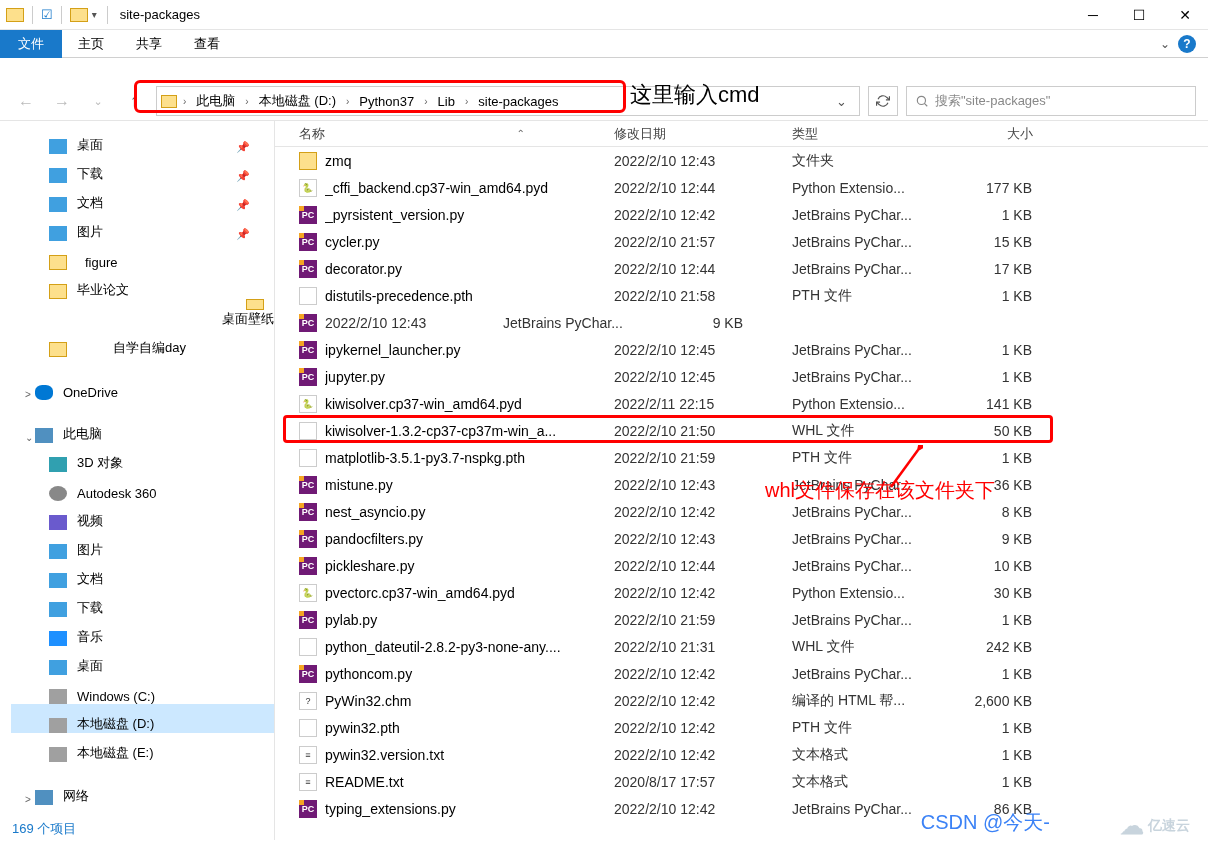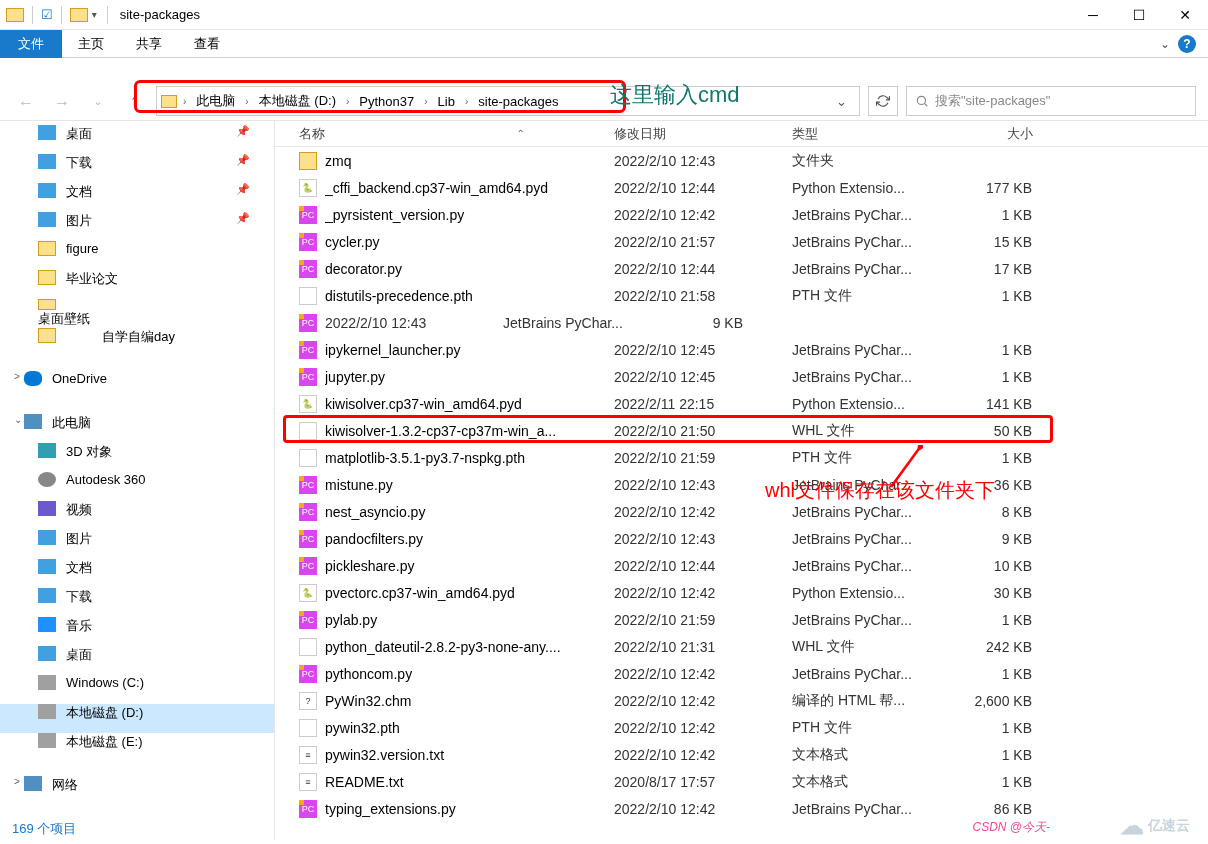--- a/index.html
+++ b/index.html
@@ -28,28 +28,28 @@
 .breadcrumb-wrap { flex: 1; height: 30px; border: 1px solid #ccc; display: flex; align-items: center; padding: 0 4px; position: relative; overflow: hidden; }
 .breadcrumb-wrap .folder-ico { width: 16px; height: 13px; background: #fde08c; border: 1px solid #d4a017; margin-right: 4px; }
 .breadcrumb-wrap .crumb { padding: 0 8px; height: 28px; display: flex; align-items: center; cursor: pointer; }
 .breadcrumb-wrap .chev { color: #666; font-size: 10px; padding: 0 2px; }
 .breadcrumb-wrap .ddl { margin-left: auto; padding: 0 8px; color: #555; }
 .refresh-btn { width: 30px; height: 30px; border: 1px solid #ccc; display: flex; align-items: center; justify-content: center; cursor: pointer; }
 .search-box { width: 290px; height: 30px; border: 1px solid #ccc; display: flex; align-items: center; padding: 0 8px; gap: 6px; color: #888; }
 
 
 .anno-bc { position: absolute; top: 80px; left: 134px; width: 492px; height: 33px; border: 3px solid #ff0000; border-radius: 6px; pointer-events: none; }
-.anno-bc-text { position: absolute; top: 80px; left: 610px; color: #0f766e; font-size: 22px; }
+.anno-bc-text { position: absolute; top: 80px; left: 630px; color: #000000; font-size: 22px; }
 
 
 .content { display: flex; height: 720px; border-top: 1px solid #e5e5e5; }
 
 
 .sidebar { width: 275px; overflow-y: auto; border-right: 1px solid #e5e5e5; padding-top: 4px; }
-.sidebar .item { height: 29px; display: flex; align-items: flex-start; padding-left: 34px; cursor: pointer; position: relative; }
+.sidebar .item { height: 29px; display: flex; align-items: flex-end; padding-left: 34px; cursor: pointer; position: relative; margin-left: 11px; }
 .sidebar .item.selected { background: #cce8ff; }
 .sidebar .item .ico { width: 18px; height: 15px; margin-right: 10px; display: inline-block; }
 .sidebar .item .pin { position: absolute; right: 24px; color: #888; font-size: 11px; }
 .sidebar .item .exp { position: absolute; left: 14px; color: #666; font-size: 10px; }
 .sidebar .spacer { height: 14px; }
 .ico-folder { background: #fde08c; border: 1px solid #d4a017; }
 .ico-desktop { background: #40a0e0; }
 .ico-download { background: #40a0e0; }
 .ico-doc { background: #40a0e0; }
 .ico-pic { background: #40a0e0; }
@@ -68,39 +68,39 @@
 .file-list .header .col { border-right: 1px solid transparent; padding-right: 8px; }
 .col-name { width: 315px; display: flex; align-items: center; }
 .col-name .sort { margin-left: auto; margin-right: 80px; color: #666; font-size: 10px; }
 .col-date { width: 178px; }
 .col-type { width: 150px; }
 .col-size { width: 100px; text-align: right; }
 .file-list .rows { overflow-y: auto; height: 690px; }
 .file-row { display: flex; height: 27px; align-items: center; padding-left: 24px; cursor: pointer; font-size: 14px; }
 .file-row .fico { width: 18px; height: 18px; margin-right: 8px; display: inline-block; background: #fff; border: 1px solid #ccc; font-size: 9px; display: flex; align-items: center; justify-content: center; color: #333; }
 .file-row .fico.folder { background: #fde08c; border: 1px solid #d4a017; }
-.file-row .fico.pc { background: #d946ef; color: #fff; border: none; font-weight: normal; position: relative; }
+.file-row .fico.pc { background: #701a75; color: #fff; border: none; font-weight: bold; position: relative; }
 .file-row .fico.pc::after { content:""; position:absolute; left:0; top:0; width:5px; height:5px; background:#f5a623; }
 .file-row .fname { width: 289px; overflow: hidden; text-overflow: ellipsis; white-space: nowrap; }
 .file-row .fdate { width: 178px; color: #333; }
 .file-row .ftype { width: 150px; color: #333; overflow: hidden; text-overflow: ellipsis; white-space: nowrap; }
 .file-row .fsize { width: 90px; text-align: right; color: #333; }
 
 
 .anno-row { position: absolute; border: 3px solid #ff0000; border-radius: 4px; pointer-events: none; }
 
 
 .anno-arrow { position: absolute; color: #ff0000; font-size: 30px; pointer-events: none; }
 .anno-text2 { position: absolute; color: #ff0000; font-size: 20px; pointer-events: none; }
 
 
 .status-bar { position: absolute; bottom: 6px; left: 12px; font-size: 13px; color: #1979ca; }
 
 
-.wm1 { position: absolute; bottom: 8px; right: 158px; color: #ec4899; font-size: 12px; font-style: italic; }
+.wm1 { position: absolute; bottom: 8px; right: 158px; color: #3b82f6; font-size: 20px; }
 .wm2 { position: absolute; bottom: 4px; right: 18px; color: #c8d4dd; font-size: 14px; font-weight: bold; display: flex; align-items: center; gap: 4px; }
 .wm2 .cloud { font-size: 24px; }
 
 svg { display: block; }
 </style>
 </head>
 <body>
 
 <div class="title-bar">
   <div class="qat">
@@ -184,21 +184,21 @@
       <div class="item" style="padding-left: 38px;">
         <span class="ico ico-doc"></span>
         <span>文档</span>
         <span class="pin">📌</span>
       </div>
       <div class="item" style="padding-left: 38px;">
         <span class="ico ico-pic"></span>
         <span>图片</span>
         <span class="pin">📌</span>
       </div>
-      <div class="item" style="padding-left: 38px;">
+      <div class="item" style="padding-left: 38px; gap: 8px;">
         <span class="ico ico-folder"></span>
         <span>figure</span>
       </div>
       <div class="item" style="padding-left: 38px;">
         <span class="ico ico-folder"></span>
         <span>毕业论文</span>
       </div>
       <div class="item" style="padding-left: 38px; flex-direction: column;">
         <span class="ico ico-folder"></span>
         <span>桌面壁纸</span>

